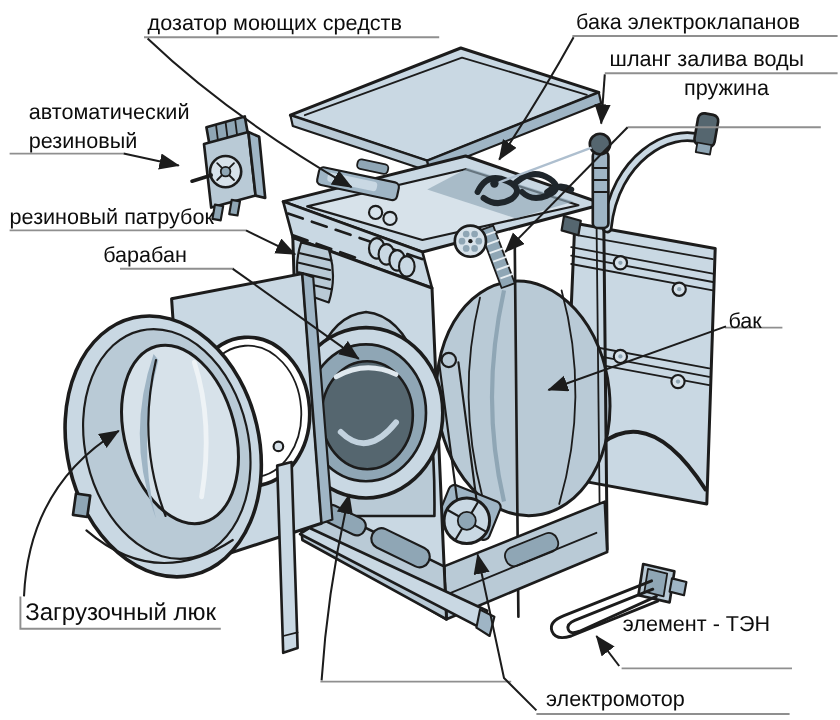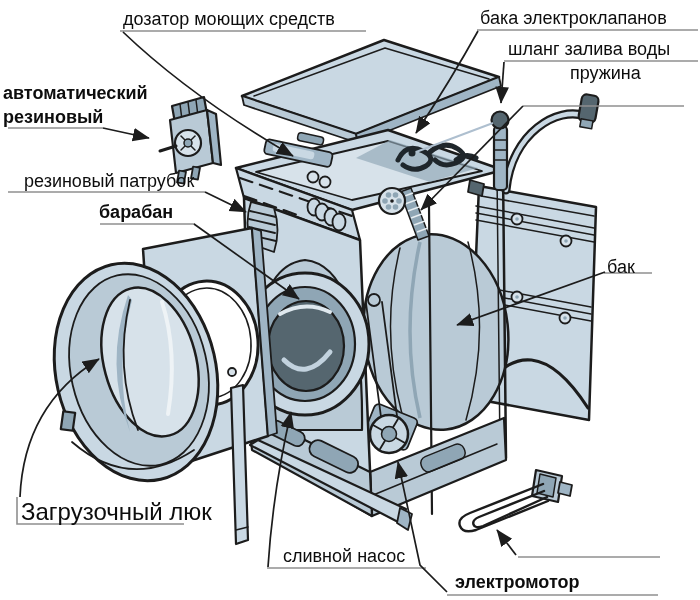--- a/index.html
+++ b/index.html
@@ -5,21 +5,21 @@
   :root{
     --c-body:#c9d8e3; --c-body-light:#d7e2ea; --c-body-mid:#b9cad6; --c-body-dark:#9fb5c5;
     --c-shade:#8fa6b5; --c-interior:#55666f; --c-deep:#1f262b; --c-outline:#1c1c1c;
     --c-underline:#8f8f8f; --c-text:#0d0d0d; --c-background:#ffffff; --c-pale-line:#aebfcf;
   }
   html,body{margin:0;padding:0;}
   body{background:var(--c-background);font-family:"Liberation Sans","DejaVu Sans",sans-serif;}
   #stage{position:relative;width:700px;height:600px;background:var(--c-background);overflow:hidden;}
   #art{position:absolute;left:0;top:0;}
   .lbl{position:absolute;color:var(--c-text);font-size:18px;line-height:23px;white-space:nowrap;}
-  .lbl.big{font-size:24px;}
+  .lbl.big{font-size:20px;}
   
   .f-body{fill:var(--c-body);} .f-lt{fill:var(--c-body-light);} .f-mid{fill:var(--c-body-mid);}
   .f-dk{fill:var(--c-body-dark);} .f-sh{fill:var(--c-shade);} .f-int{fill:var(--c-interior);} .f-w{fill:#ffffff;} .f-none{fill:none;}
   .s-o{stroke:var(--c-outline);stroke-linejoin:round;stroke-linecap:round;}
   .w30{stroke-width:3;} .w25{stroke-width:2.5;} .w22{stroke-width:2.2;} .w18{stroke-width:1.8;} .w15{stroke-width:1.5;}
   .leader{stroke:var(--c-outline);stroke-width:1.7;fill:none;}
   .under{stroke:var(--c-underline);stroke-width:1.6;fill:none;}
 </style>
 </head>
 <body>
@@ -277,26 +277,26 @@
     <path class="leader" marker-end="url(#arrow)" d="M 447,592 L 420,565 L 398,462"></path>
   </g>
 </svg>
 
   <div class="lbl" style="left:123px;top:8px;"><span>дозатор моющих средств</span></div>
   <div class="lbl" style="left:480px;top:7px;"><span>бака электроклапанов</span></div>
   <div class="lbl" style="left:508px;top:38px;"><span>шланг залива воды</span></div>
   <div class="lbl" style="left:538px;top:62px;margin-left:32px;">
     <div>пружина</div>
   </div>
-  <div class="lbl" style="left:3px;top:81px;line-height:24px;font-weight:bold;">
+  <div class="lbl" style="left:24px;top:81px;line-height:24px;">
     <div>автоматический</div>
     <div>резиновый</div>
   </div>
-  <div class="lbl" style="left:8px;top:170px;margin-left:16px;"><span>резиновый патрубок</span></div>
-  <div class="lbl" style="left:99px;top:201px;font-weight:bold;"><span>барабан</span></div>
+  <div class="lbl" style="left:8px;top:170px;"><span>резиновый патрубок</span></div>
+  <div class="lbl" style="left:86px;top:201px;"><span>барабан</span></div>
   <div class="lbl" style="left:607px;top:256px;"><span>бак</span></div>
   <div class="lbl big" style="left:21px;top:500px;"><span>Загрузочный люк</span></div>
-  <div class="lbl" style="left:283px;top:545px;"><span>сливной насос</span></div>
   <div class="lbl" style="left:519px;top:508px;line-height:25px;">
+    <div>элемент - ТЭН</div>
   </div>
-  <div class="lbl" style="left:455px;top:571px;font-weight:bold;"><span>электромотор</span></div>
+  <div class="lbl" style="left:455px;top:571px;"><span>электромотор</span></div>
 
 </div>
 
 </body></html>

